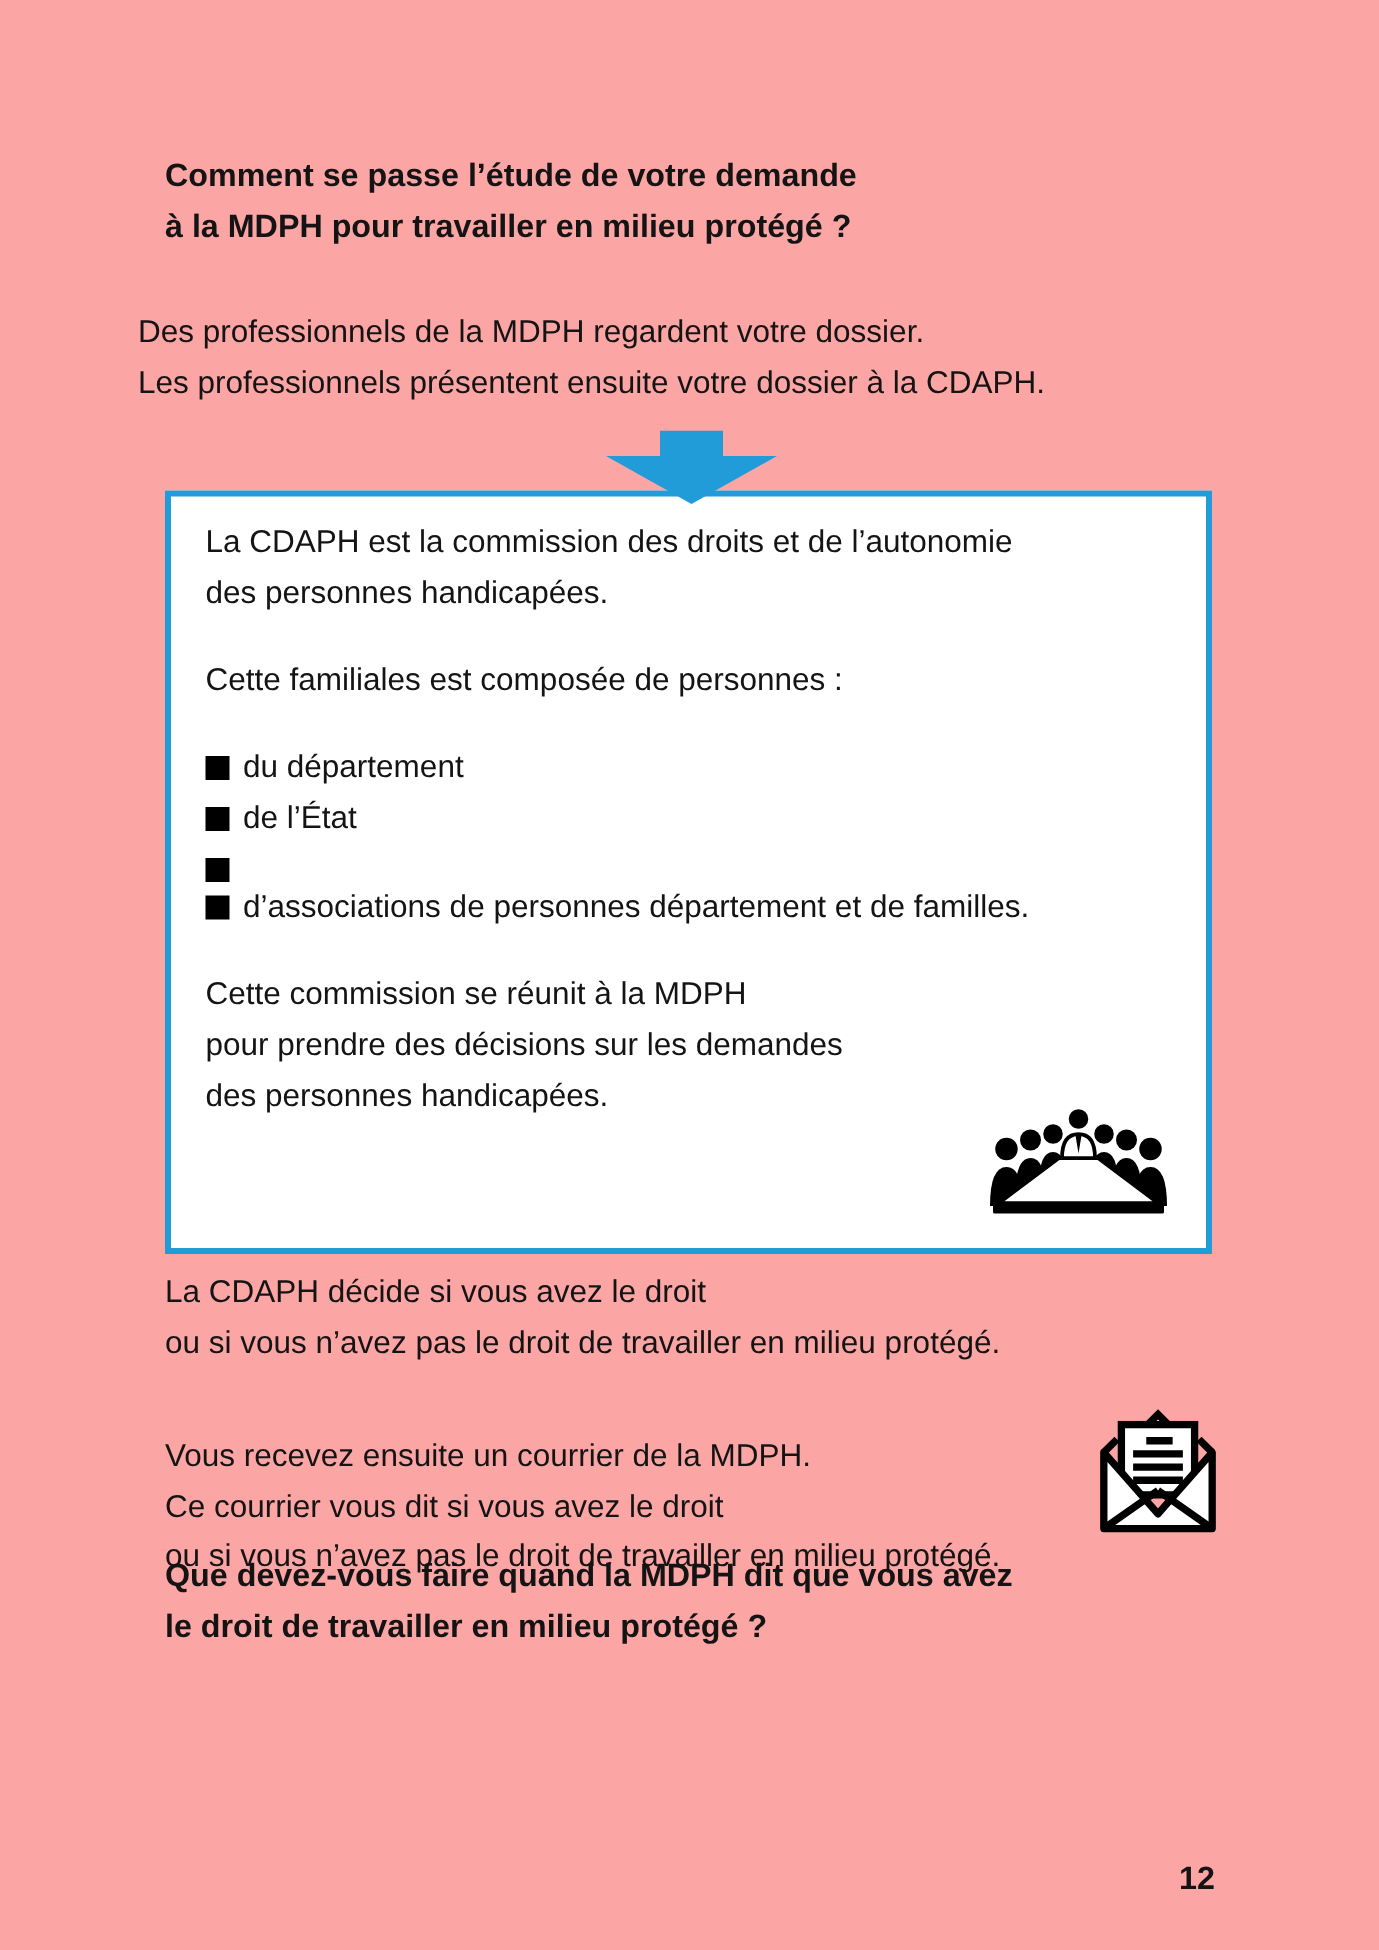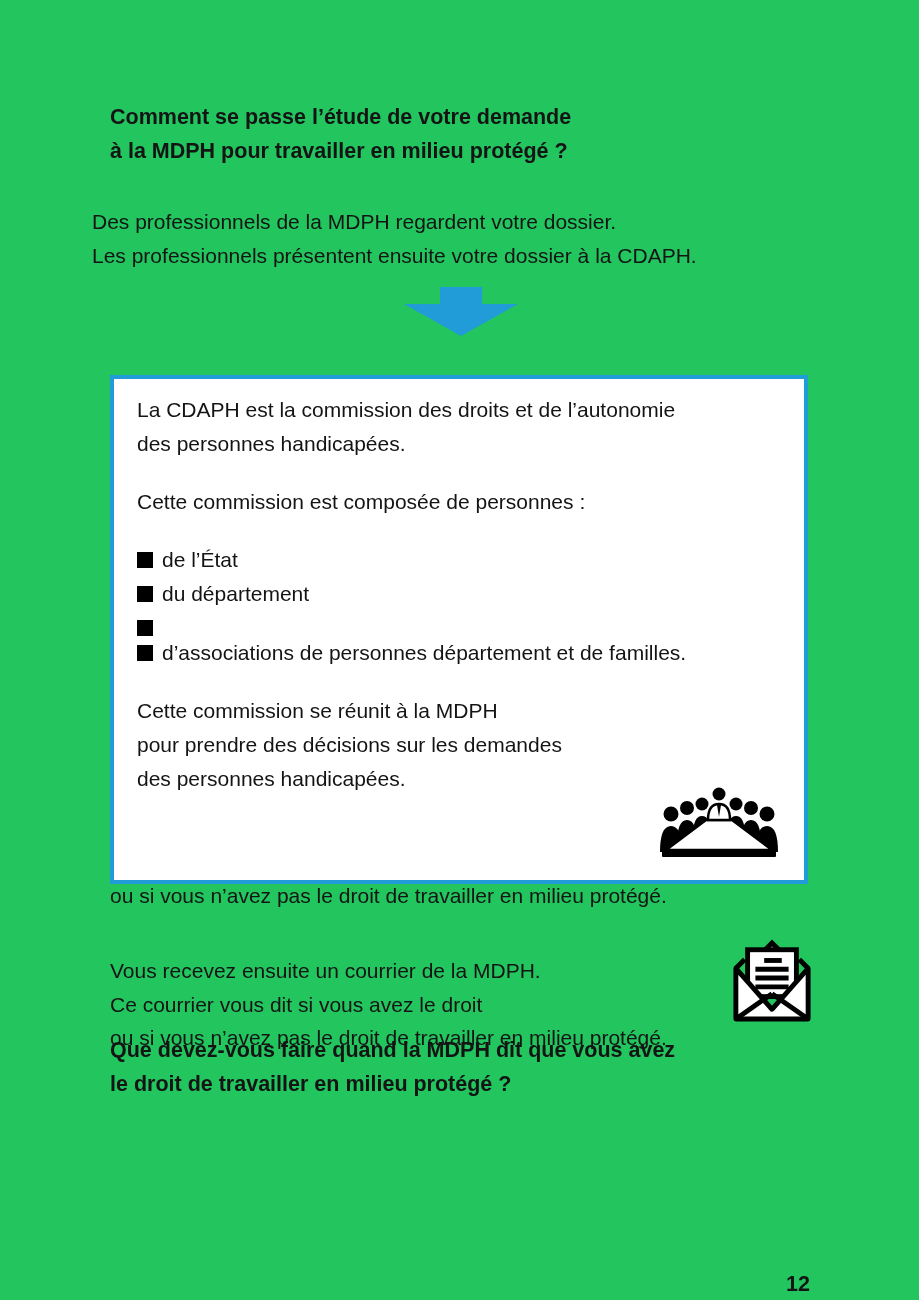--- a/index.html
+++ b/index.html
@@ -1,20 +1,20 @@
 <!DOCTYPE html>
 <html lang="fr" style="--accent-blue: #219CD8; --text-color: #141414; --bullet-color: #000000;"><head>
 <meta charset="utf-8">
 <style>
   html, body { margin: 0; padding: 0; background: #ffffff; }
   .page {
     position: relative;
     width: 919px;
     height: 1300px;
-    background: #22c55e;
+    background: #fca5a5;
     font-family: "Liberation Sans", "DejaVu Sans", sans-serif;
     color: var(--text-color, #141414);
     overflow: hidden;
   }
   .pre { white-space: pre-line; }
 
   .heading-top {
     position: absolute;
     left: 110px; top: 100px;
     margin: 0;
@@ -36,21 +36,20 @@
   }
   .cdaph-box {
     position: absolute;
     left: 110px; top: 327px;
     width: 698px; height: 509px;
     box-sizing: border-box;
     border: 4px solid var(--accent-blue, #219CD8);
     background: #ffffff;
     padding: 14px 18px 0 23px;
     z-index: 1;
-    margin-top: 48px;
   }
   .cdaph-box p {
     margin: 0 0 24px 0;
     font-size: 21px;
     line-height: 34px;
   }
   .members-list {
     list-style: none;
     margin: 0 0 24px 0;
     padding: 0;
@@ -96,21 +95,20 @@
     margin: 0;
     font-size: 21.5px;
     font-weight: bold;
     line-height: 34px;
   }
   .page-number {
     position: absolute;
     top: 1240px; right: 109px;
     font-size: 21.5px;
     font-weight: bold;
-    margin-top: 32px;
   }
 </style>
 </head>
 <body>
 
 <div class="page">
 
   <h1 class="heading-top pre">Comment se passe l’étude de votre demande
 à la MDPH pour travailler en milieu protégé ?</h1>
 
@@ -119,30 +117,30 @@
 
   <svg class="arrow-down" width="114" height="49" viewBox="0 0 114 49" aria-hidden="true">
     <polygon points="36,0 78,0 78,17 114,17 57,49 0,17 36,17" fill="#219CD8"></polygon>
   </svg>
 
   <div class="cdaph-box">
 
     <p class="pre">La CDAPH est la commission des droits et de l’autonomie
 des personnes handicapées.</p>
 
-    <p class="pre">Cette commission est composée de personnes :</p>
+    <p class="pre">Cette familiales est composée de personnes :</p>
 
     <ul class="members-list">
       <li>
         <span class="bullet-square"></span>
+        <span class="pre">du département</span>
+      </li>
+      <li>
+        <span class="bullet-square"></span>
         <span class="pre">de l’État</span>
-      </li>
-      <li>
-        <span class="bullet-square"></span>
-        <span class="pre">du département</span>
       </li>
       <li>
         <span class="bullet-square"></span>
       </li>
       <li>
         <span class="bullet-square"></span>
         <span class="pre">d’associations de personnes département et de familles.</span>
       </li>
     </ul>
 

